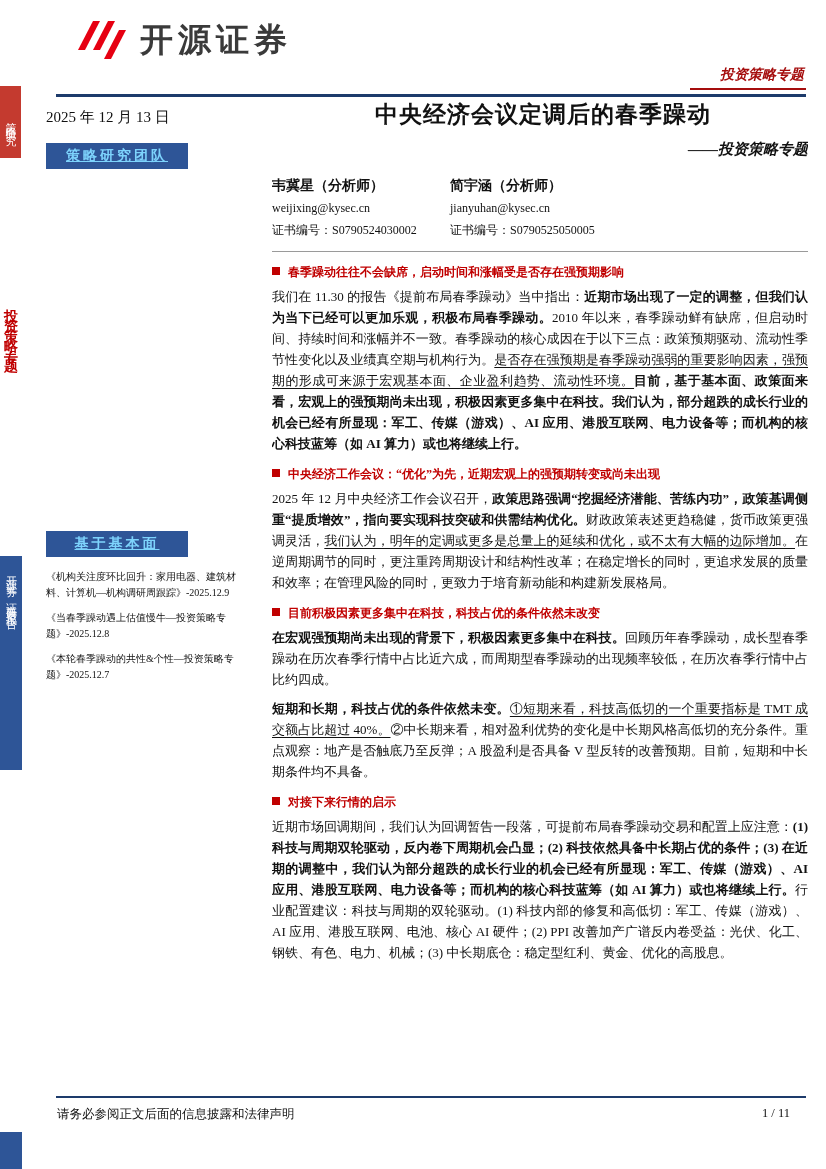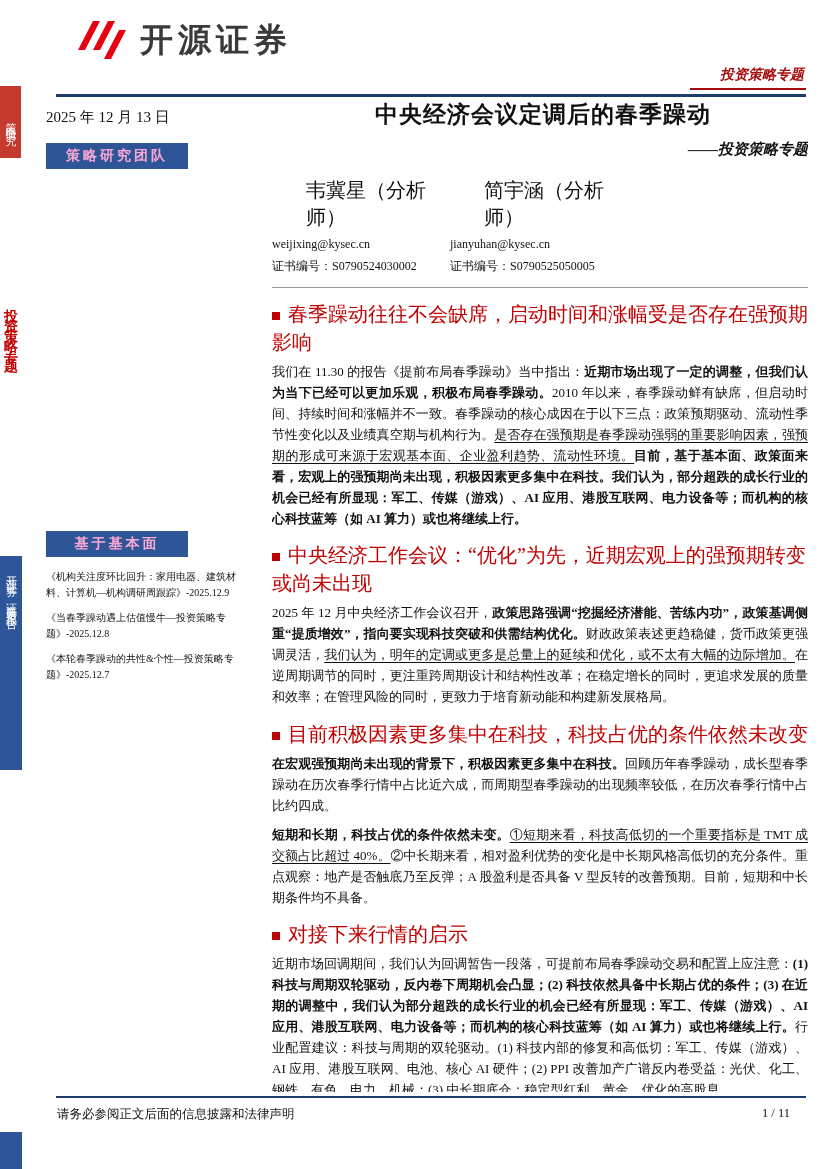--- a/index.html
+++ b/index.html
@@ -29,36 +29,36 @@
   
   .logo{position:absolute;left:74px;top:16px;display:flex;align-items:center;gap:12px;}
   .logo-mark{display:inline-flex;}
   .logo-text{font-size:33px;font-weight:bold;color:#3a3a3a;letter-spacing:5px;}
   .top-tag{position:absolute;right:20px;top:66px;color:#a50d0d;font-weight:bold;font-style:italic;
     font-size:14px;padding:0 2px 4px 30px;border-bottom:2px solid #a50d0d;}
   .header-rule{position:absolute;left:56px;right:20px;top:94px;height:3px;background:var(--navy);}
   
   .sidebar{position:absolute;left:46px;top:108px;width:206px;}
   .date{font-size:15px;}
-  .side-box{margin-top:16px;width:142px;height:26px;background:var(--blue);color:#f9a8d4;font-weight:bold;
-    font-size:14px;display:flex;align-items:center;justify-content:center;letter-spacing:3px;}
+  .side-box{margin-top:16px;width:142px;height:26px;background:var(--blue);color:#7dd3fc;font-weight:bold;
+    font-size:14px;display:flex;align-items:center;justify-content:center;letter-spacing:3px;text-decoration:underline;}
   .related-box{margin-top:362px;}
   .related-list{margin-top:12px;font-size:10px;line-height:1.6;width:204px;}
   .related-list p{margin:0 0 9px;}
   
   .main{position:absolute;left:272px;top:100px;width:536px;height:992px;overflow:hidden;}
   .title{font-size:23px;font-weight:bold;letter-spacing:1px;padding-left:6px;line-height:1.3;text-align:center;}
   .subtitle{text-align:right;font-weight:bold;font-size:15px;margin-top:10px;font-style:italic;}
   .analysts{display:flex;margin-top:18px;}
   .analyst{width:178px;}
-  .analyst .name{font-weight:normal;font-size:20px;margin-left:34px;}
+  .analyst .name{font-weight:bold;font-size:14px;}
   .analyst .email{font-size:12px;margin-top:6px;}
   .analyst .cert{font-size:12px;margin-top:6px;}
   .divider{border-top:1px solid #9a9a9a;margin-top:12px;}
-  .sec-heading{margin:12px 0 5px;color:var(--red);font-weight:normal;font-size:20px;line-height:1.4;}
+  .sec-heading{margin:12px 0 5px;color:var(--red);font-weight:bold;font-size:12px;line-height:1.4;}
   .bullet{display:inline-block;width:8px;height:8px;background:var(--red);margin-right:8px;vertical-align:1px;}
   .body-par{margin:0 0 8px;font-size:13px;line-height:1.62;text-align:justify;}
   .b{font-weight:bold;}
   .u{text-decoration:underline;text-underline-offset:3px;}
   .risk{margin:12px 0 0;font-size:13px;line-height:1.6;}
   .risk-label{color:var(--red);font-weight:bold;}
   .risk-text{font-weight:bold;}
   
   .footer-rule{position:absolute;left:56px;right:20px;top:1096px;height:2px;background:var(--navy);}
   .footer{position:absolute;left:57px;right:36px;top:1106px;display:flex;justify-content:space-between;font-size:12.5px;}

